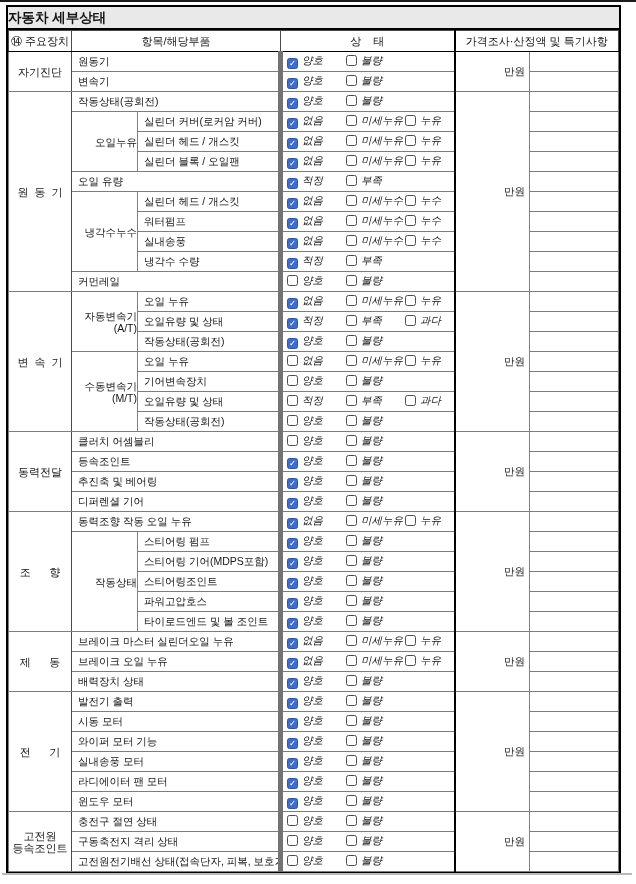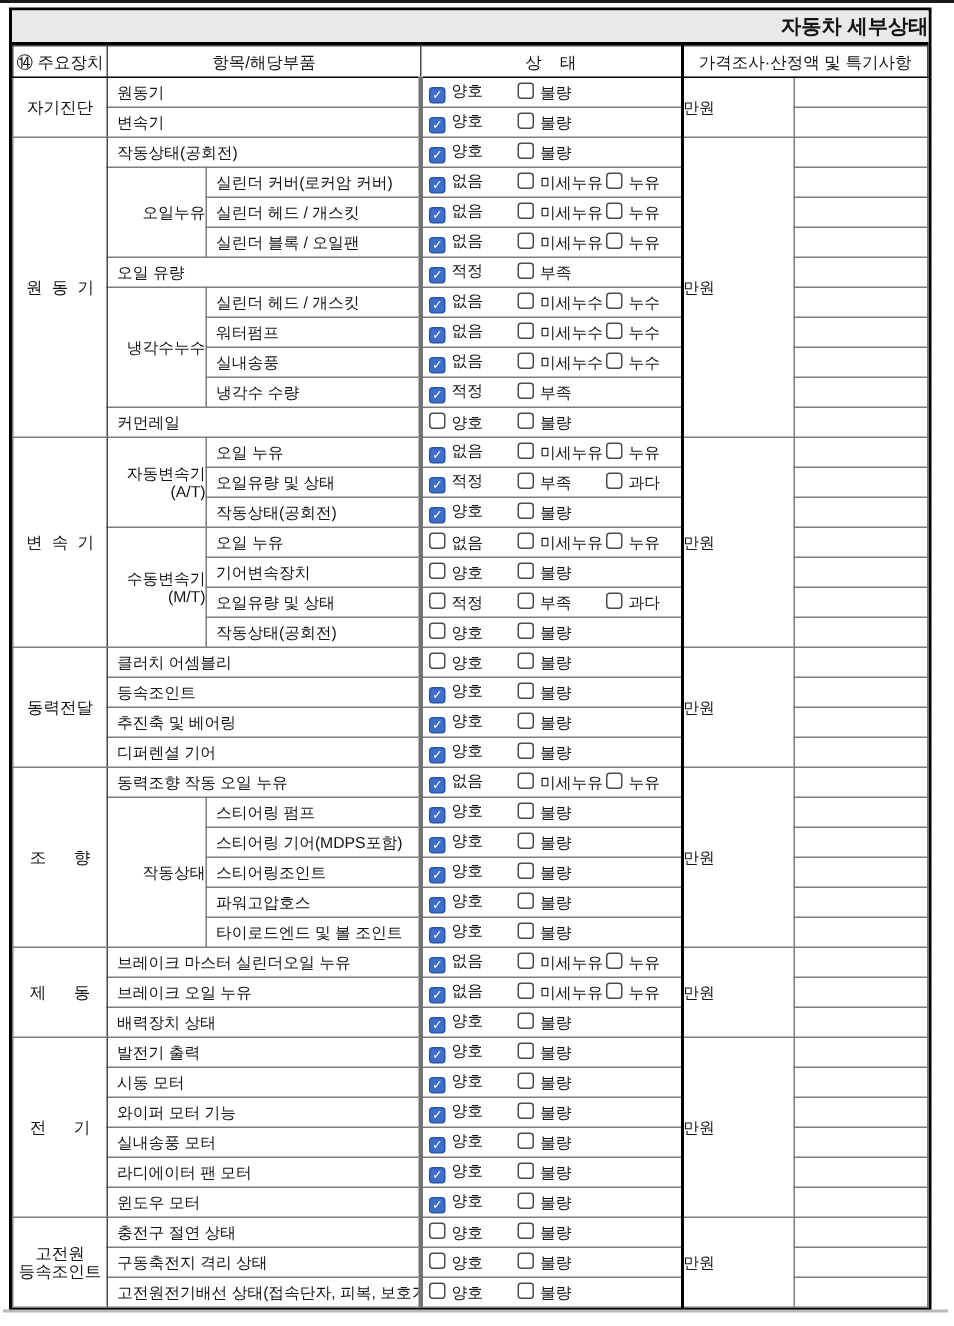--- a/index.html
+++ b/index.html
@@ -1,33 +1,33 @@
 <!DOCTYPE html>
 <html><head>
 <meta charset="utf-8">
 <style>
   html,body{margin:0;padding:0;background:#fff;}
   .page{position:relative;width:636px;height:884px;background:#ffffff;
         font-family:"Liberation Sans","DejaVu Sans",sans-serif;color:#141414;overflow:hidden;}
   .topline{position:absolute;top:0;left:0;width:636px;height:2px;background:#1a1a1a;}
   .shadowline{position:absolute;top:873px;left:2px;width:630px;height:2px;background:#b9b9b9;}
   .wrap{position:absolute;top:5px;left:6px;width:611px;border:2.5px solid #000;background:#fff;}
-  .titleband{background:#e9e9e9;border-bottom:2px solid #000;text-align:right;padding:3px 0 2px 0;}
+  .titleband{background:#e9e9e9;border-bottom:2px solid #000;text-align:left;padding:3px 0 2px 0;}
   .t1{font-size:13.5px;font-weight:bold;line-height:16px;}
   .t2{font-size:10px;line-height:13px;}
   table{border-collapse:collapse;width:100%;table-layout:fixed;}
   th{font-size:11px;font-weight:normal;height:20px;padding:0;
      border:1px solid #4a4a4a;border-bottom:1.6px solid #000;white-space:pre;}
   th.h4{border-left:2px solid #000;margin-top:36px;}
   td{font-size:10.5px;height:19px;padding:0;border:1px solid #7d7d7d;overflow:hidden;vertical-align:middle;}
   td.sec{text-align:center;white-space:pre-wrap;font-size:11px;line-height:12px;border-right:1px solid #4a4a4a;margin-top:48px;}
   td.grp{text-align:right;white-space:pre-wrap;font-size:10.5px;line-height:12px;}
   td.item{padding-left:6px;white-space:nowrap;}
-  td.state{padding-left:4px;white-space:nowrap;border-left:3px solid #737373;}
-  td.price{padding-right:19px;border-left:2px solid #000;font-family:Liberation Serif, serif;}
+  td.state{padding-left:4px;white-space:nowrap;border-left:5px solid #737373;font-style:italic;}
+  td.price{text-align:right;padding-right:4px;border-left:2px solid #000;font-family:Liberation Serif, serif;}
   td.note{border-left:1px solid #8a8a8a;}
   tr td.secTop{border-top:1.8px solid #000;}
   .opt{display:inline-block;vertical-align:middle;}
   .opt0,.opt1{width:59px;}
   .cb{display:inline-block;box-sizing:border-box;width:11px;height:11px;border:1.3px solid #4c4c4c;
       border-radius:2.5px;background:#fff;vertical-align:-2px;margin-right:4px;text-align:center;
       line-height:8px;font-size:8.5px;}
   .cb.on{background:#3f6ec9;border-color:#2b55a5;color:#fff;font-weight:bold;}
   .olb{vertical-align:middle;}
 </style>

